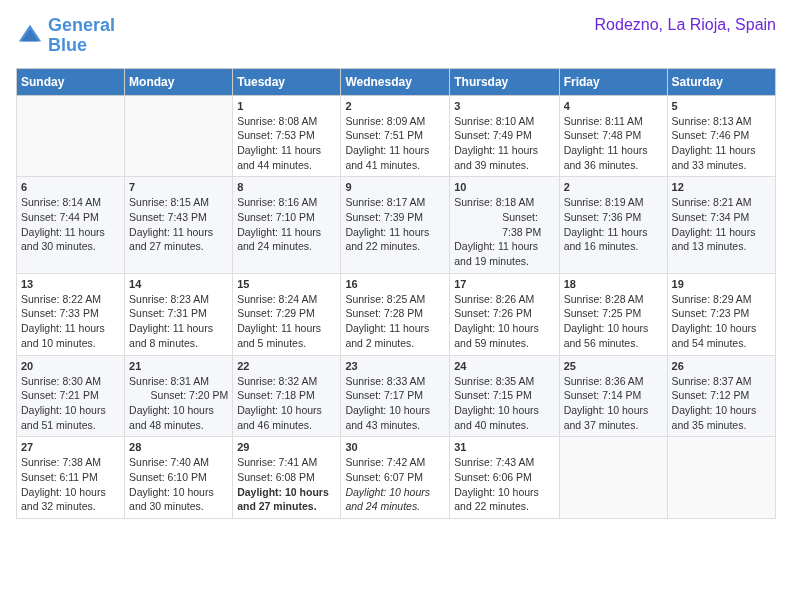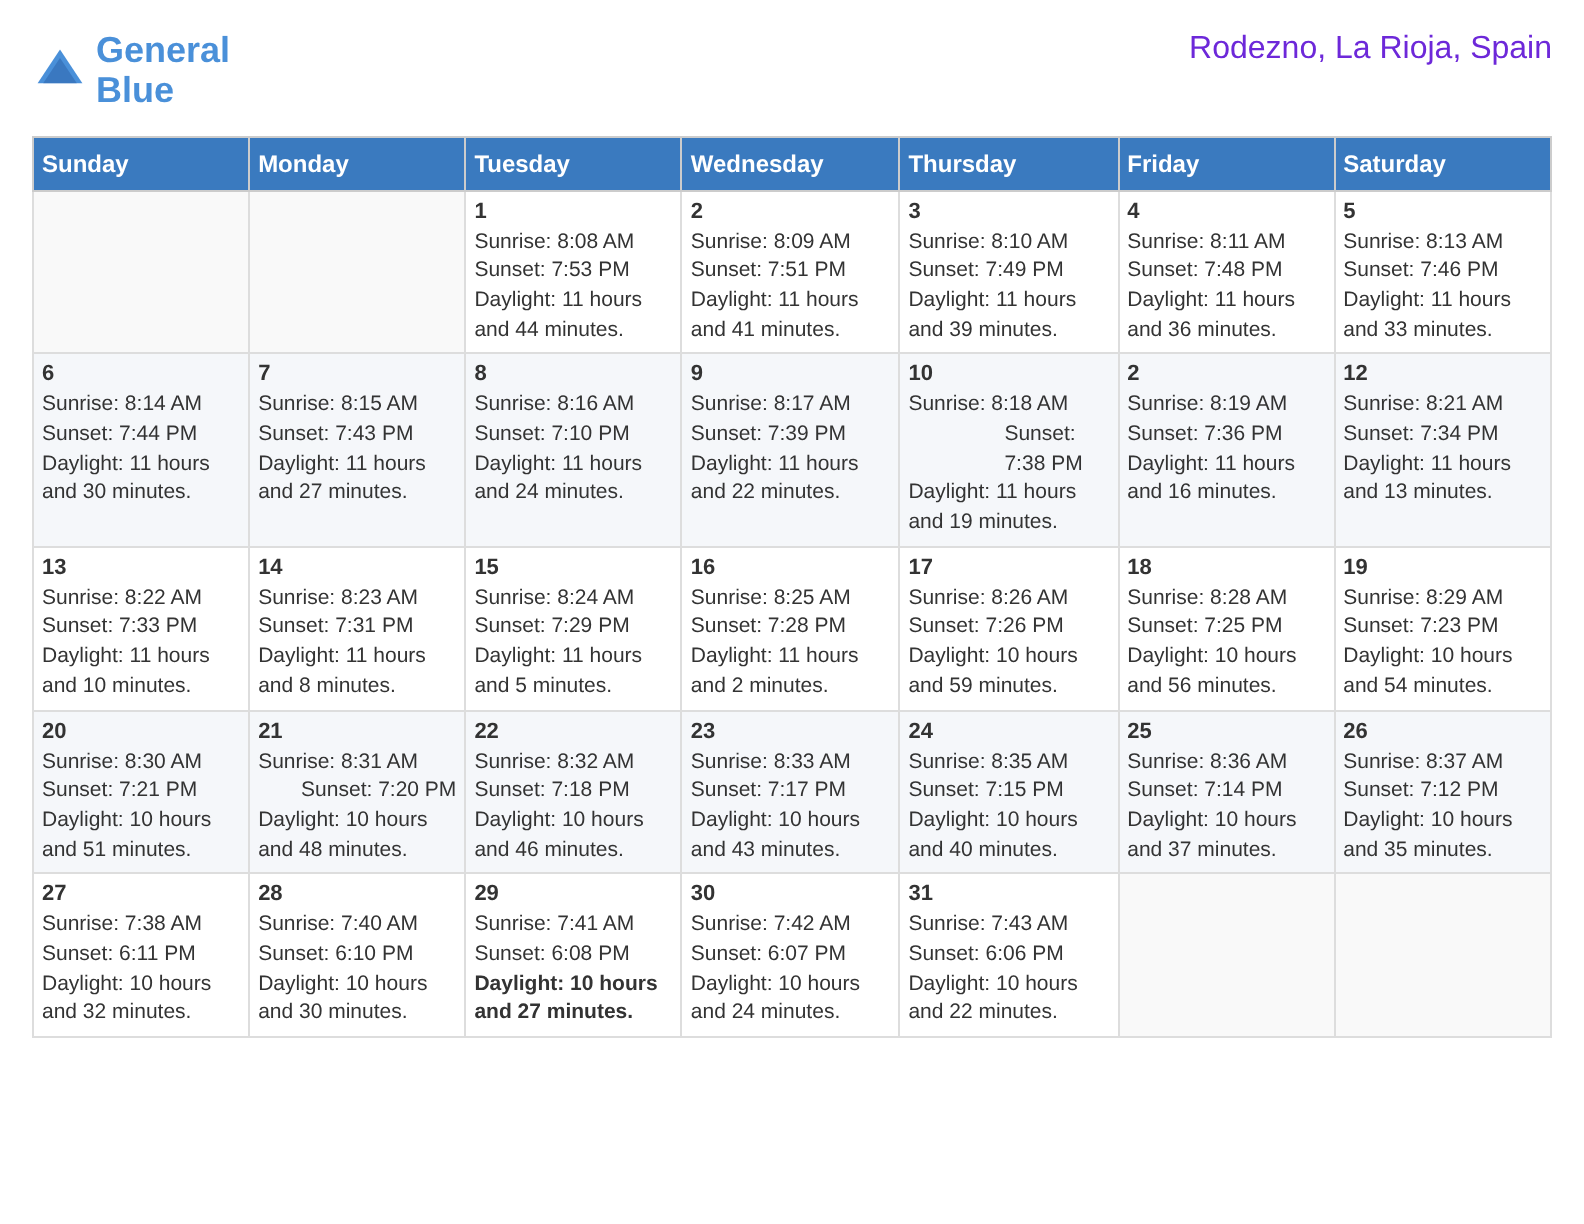--- a/index.html
+++ b/index.html
@@ -298,21 +298,21 @@
         <td>
           <span class="day-num">29</span>
           <span style="display: block; line-height: 1.4;">Sunrise: 7:41 AM</span>
           <span style="display: block; line-height: 1.4;">Sunset: 6:08 PM</span>
           <span style="display: block; line-height: 1.4; font-weight: bold;">Daylight: 10 hours and 27 minutes.</span>
         </td>
         <td>
           <span class="day-num">30</span>
           <span style="display: block; line-height: 1.4;">Sunrise: 7:42 AM</span>
           <span style="display: block; line-height: 1.4;">Sunset: 6:07 PM</span>
-          <span style="display: block; line-height: 1.4;">Daylight: 10 hours and 24 minutes.</span>
+          <span style="display: block; line-height: 1.4; font-style: italic;">Daylight: 10 hours and 24 minutes.</span>
         </td>
         <td>
           <span class="day-num">31</span>
           <span style="display: block; line-height: 1.4;">Sunrise: 7:43 AM</span>
           <span style="display: block; line-height: 1.4;">Sunset: 6:06 PM</span>
           <span style="display: block; line-height: 1.4;">Daylight: 10 hours and 22 minutes.</span>
         </td>
         <td class="empty-cell"></td>
         <td class="empty-cell"></td>
       </tr>

